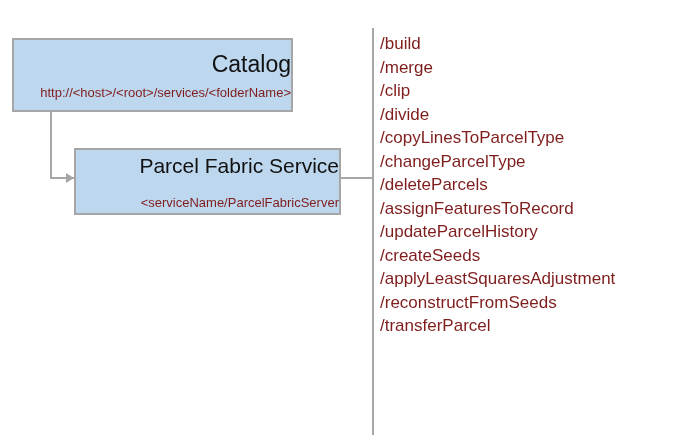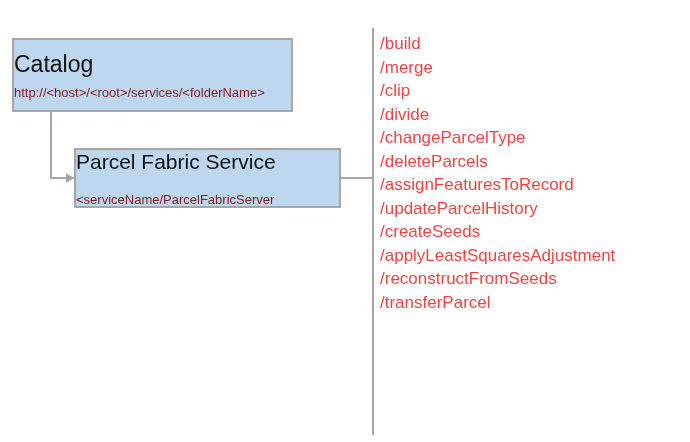--- a/index.html
+++ b/index.html
@@ -22,21 +22,21 @@
   }
 
   
   .node {
     position: absolute;
     box-sizing: border-box;
     background: #bdd7ee;
     border: 2px solid #a6a6a6;
     display: flex;
     flex-direction: column;
-    align-items: flex-start;
+    align-items: flex-end;
     justify-content: center;
     text-align: center;
   }
   .node-title {
     color: #111111;
     line-height: 1.1;
     white-space: nowrap;
   }
   .node-sub {
     color: #7f1d1d;
@@ -55,21 +55,21 @@
   }
   #catalog-node .node-sub {
     font-size: 13px;
     margin-top: 7px;
   }
 
   #service-node {
     left: 74px;
     top: 148px;
     width: 267px;
-    height: 60px;
+    height: 67px;
   }
   #service-node .node-title {
     font-size: 21px;
     margin-top: 1px;
   }
   #service-node .node-sub {
     font-size: 13px;
     margin-top: 18px;
   }
 
@@ -124,21 +124,21 @@
     left: 380px;
     top: 32px;
     width: 300px;
     margin: 0;
     padding: 0;
     list-style: none;
   }
   #operations-list li {
     font-size: 17px;
     line-height: 23.5px;
-    color: #ef4444;
+    color: #7f1d1d;
     white-space: nowrap;
   }
 </style>
 </head>
 <body>
 
 <div class="diagram">
 
   <div class="node" id="catalog-node">
     <div class="node-title">Catalog</div>
@@ -154,20 +154,21 @@
   <div class="line" id="connector-horizontal"></div>
   <div id="connector-arrowhead"></div>
   <div class="line" id="connector-ops"></div>
   <div class="line" id="operations-divider"></div>
 
   <ul id="operations-list">
     <li>/build</li>
     <li>/merge</li>
     <li>/clip</li>
     <li>/divide</li>
+    <li>/copyLinesToParcelType</li>
     <li>/changeParcelType</li>
     <li>/deleteParcels</li>
     <li>/assignFeaturesToRecord</li>
     <li>/updateParcelHistory</li>
     <li>/createSeeds</li>
     <li>/applyLeastSquaresAdjustment</li>
     <li>/reconstructFromSeeds</li>
     <li>/transferParcel</li>
   </ul>
 

